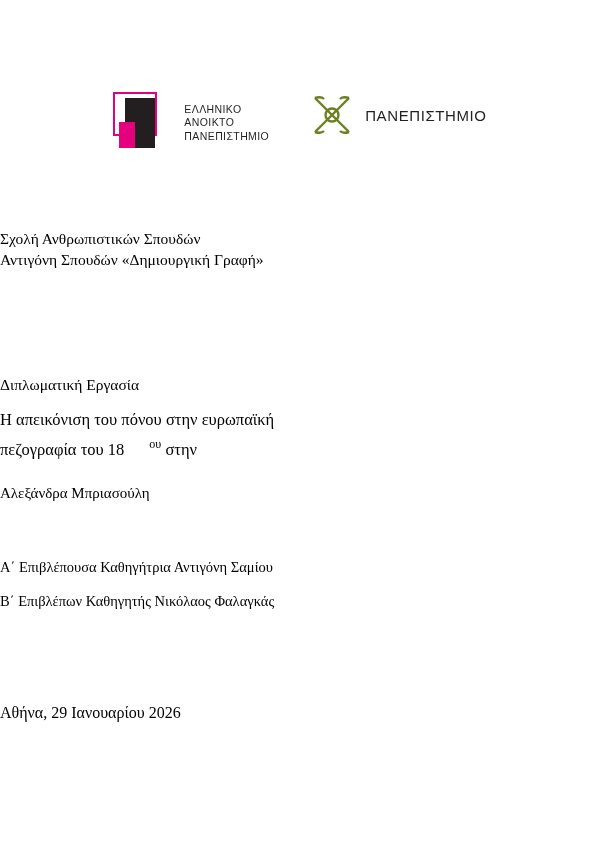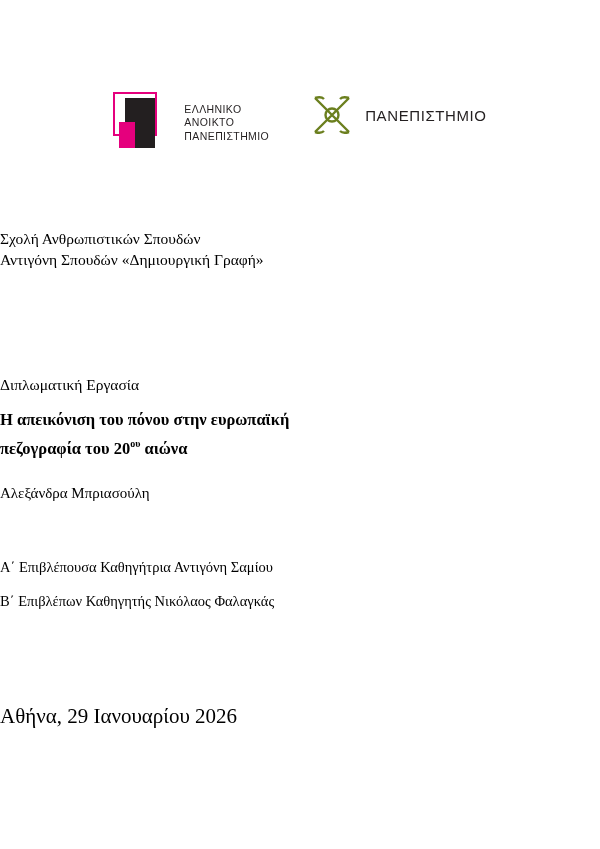--- a/index.html
+++ b/index.html
@@ -119,39 +119,40 @@
     line-height: 21px;
   }
   .thesis-type {
     top: 332px;
     font-size: 15.5px;
     margin-top: 44px;
   }
   .title {
     top: 408px;
     font-size: 16.5px;
-    font-weight: bold;
+    font-weight: normal;
     line-height: 24px;
   }
   .title sup {
-    font-size: 10px;
+    font-size: 12px;
     vertical-align: super;
+    margin-left: 25px;
   }
   .author {
     top: 485px;
     font-size: 15px;
   }
   .supervisors {
     top: 550px;
     font-size: 14.5px;
     line-height: 34px;
   }
   .place-date {
     top: 704px;
-    font-size: 21px;
+    font-size: 16px;
   }
 </style>
 </head>
 <body>
 
 <div class="page">
 
   <div class="logo-row">
 
     <div class="logo-eap">
@@ -187,21 +188,21 @@
 
   <div class="block faculty">
     <div>Σχολή Ανθρωπιστικών Σπουδών</div>
     <div>Αντιγόνη Σπουδών «Δημιουργική Γραφή»</div>
   </div>
 
   <div class="block thesis-type">Διπλωματική Εργασία</div>
 
   <div class="block title">
     <div>Η απεικόνιση του πόνου στην ευρωπαϊκή</div>
-    <div><span>πεζογραφία του 20</span><sup>ου</sup><span> αιώνα</span></div>
+    <div><span>πεζογραφία του 18</span><sup>ου</sup><span> στην</span></div>
   </div>
 
   <div class="block author">Αλεξάνδρα Μπριασούλη</div>
 
   <div class="block supervisors">
     <div>Α΄ Επιβλέπουσα Καθηγήτρια Αντιγόνη Σαμίου</div>
     <div>Β΄ Επιβλέπων Καθηγητής Νικόλαος Φαλαγκάς</div>
   </div>
 
   <div class="block place-date">Αθήνα, 29 Ιανουαρίου 2026</div>

